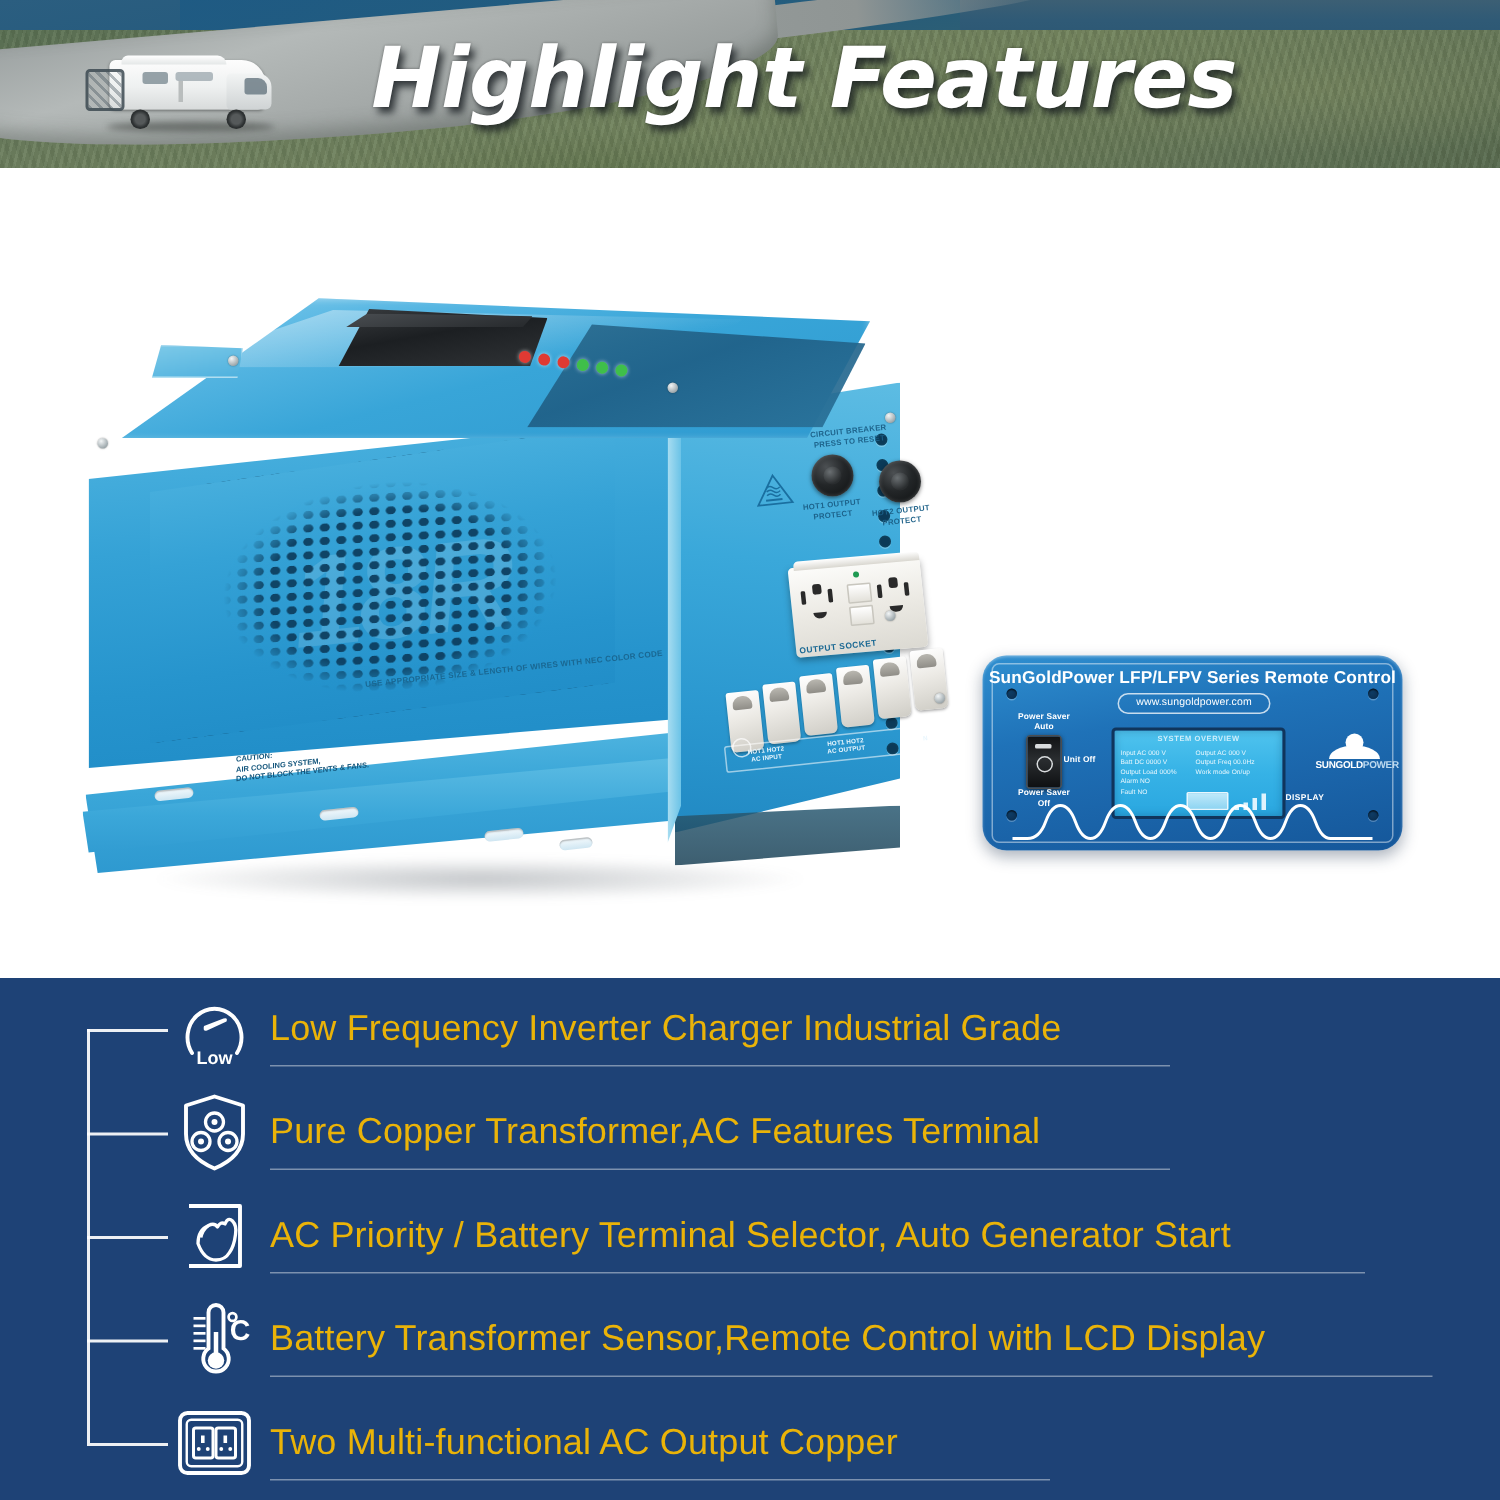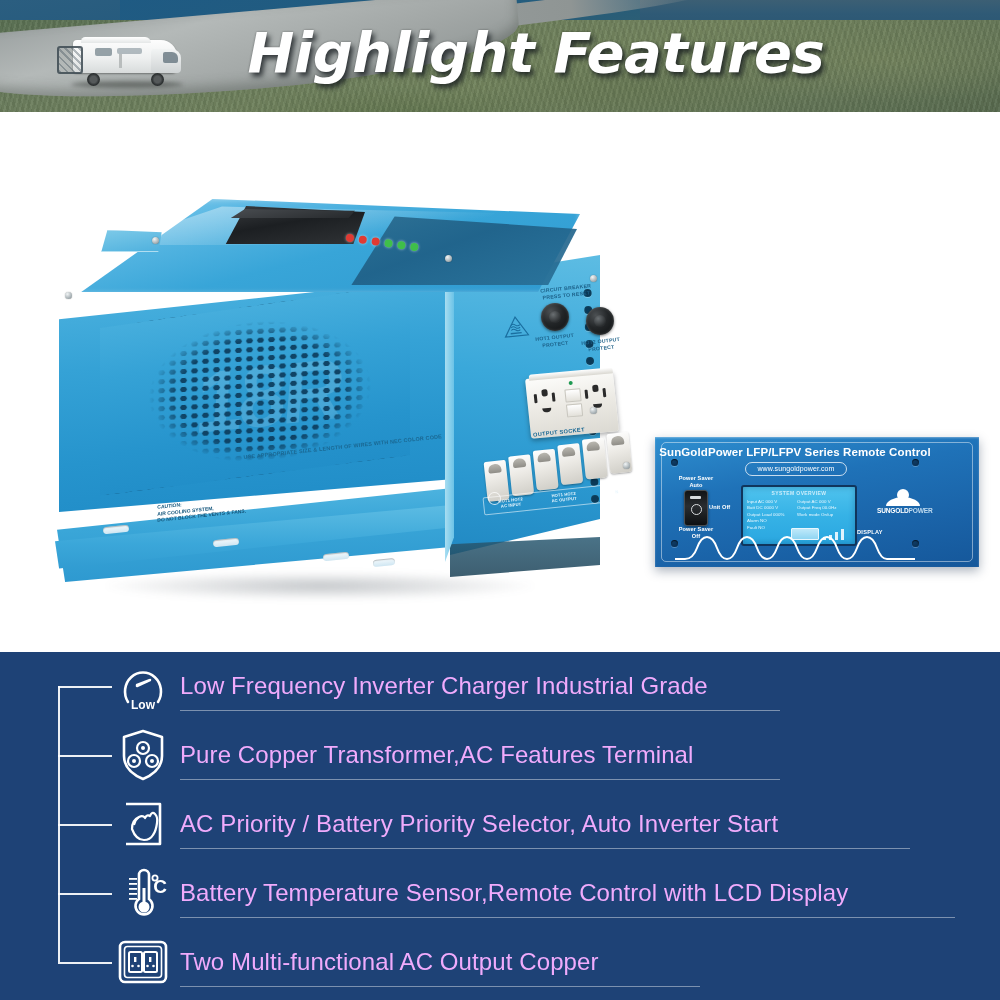--- a/index.html
+++ b/index.html
@@ -316,23 +316,23 @@
     box-shadow:0 0 1px rgba(0,0,0,.5);
   }
   .ghost-logo{
     position:absolute;left:150px;top:145px;width:230px;height:120px;
     color:rgba(255,255,255,.13);font-size:86px;font-weight:bold;font-style:italic;
     transform:rotate(-6deg);letter-spacing:-4px;pointer-events:none;
   }
 
   
   .remote{
-    position:absolute;left:655px;top:325px;width:324px;height:130px;
+    position:absolute;left:655px;top:325px;width:280px;height:130px;
     background:linear-gradient(170deg,#2f8fd0 0%,#1f72b8 35%,#1a63a8 70%,#15579a 100%);
-    border-radius:0;
+    border-radius:16px;
     box-shadow:0 4px 10px rgba(20,40,70,.35), inset 0 1px 2px rgba(255,255,255,.35);
   }
   .remote-inner{
     position:absolute;left:6px;top:5px;right:6px;bottom:5px;
     border:1px solid rgba(255,255,255,.45);border-radius:5px;
   }
   .rc-title{
     position:absolute;left:0;top:9px;width:280px;text-align:center;
     font-size:11.5px;font-weight:bold;color:#ffffff;letter-spacing:.1px;
     white-space:nowrap;
@@ -421,21 +421,21 @@
   .feat-row{
     position:absolute;left:112px;width:880px;height:60px;
     display:flex;align-items:center;
   }
   .feat-icon{
     width:62px;height:58px;flex:0 0 62px;position:relative;
     display:flex;align-items:center;justify-content:center;
   }
   .feat-text-wrap{flex:1;position:relative;padding-left:6px;}
   .feat-text{
-    font-size:24px;color:#f0abfc;letter-spacing:.1px;white-space:nowrap;
+    font-size:24px;color:#eab308;letter-spacing:.1px;white-space:nowrap;
     font-family:"Liberation Sans","DejaVu Sans",sans-serif;
   }
   .feat-underline{
     position:absolute;left:6px;bottom:-11px;height:1.5px;
     background:rgba(255,255,255,.42);
   }
   svg{display:block;}
 </style>
 </head>
 <body>
@@ -698,42 +698,42 @@
 
     <div class="feat-row" style="top:142px;">
       <div class="feat-icon">
         <svg width="50" height="52" viewBox="0 0 50 52">
           <path d="M8 6 L42 6 L42 46 L8 46" fill="none" stroke="#ffffff" stroke-width="2.6" stroke-linejoin="round"></path>
           <path d="M14 31 q0 -9 7 -12 q4 -2 6 1 q2 -4 5 -2 q2 -5 5 -2 q3 3 2 9 q-1 8 -4 12 q-3 5 -9 5 q-8 0 -12 -11 Z" fill="none" stroke="#ffffff" stroke-width="2.2" stroke-linejoin="round"></path>
           <path d="M21 19 q-4 3 -5 8" fill="none" stroke="#ffffff" stroke-width="2"></path>
         </svg>
       </div>
       <div class="feat-text-wrap">
-        <div class="feat-text">AC Priority / Battery Priority Selector, Auto Inverter Start</div>
+        <div class="feat-text">AC Priority / Battery Terminal Selector, Auto Generator Start</div>
         <div class="feat-underline" style="width:730px;"></div>
       </div>
     </div>
 
     <div class="feat-row" style="top:211px;">
       <div class="feat-icon">
         <svg width="52" height="54" viewBox="0 0 52 54">
           <path d="M22 9 a5 5 0 0 1 10 0 L32 33 a8.5 8.5 0 1 1 -10 0 Z" fill="none" stroke="#ffffff" stroke-width="2.6"></path>
           <circle cx="27" cy="41" r="5.5" fill="#ffffff"></circle>
           <rect x="25.5" y="22" width="3" height="18" fill="#ffffff"></rect>
           <rect x="12" y="12" width="8" height="1.8" fill="#ffffff"></rect>
           <rect x="12" y="17" width="8" height="1.8" fill="#ffffff"></rect>
           <rect x="12" y="22" width="8" height="1.8" fill="#ffffff"></rect>
           <rect x="12" y="27" width="8" height="1.8" fill="#ffffff"></rect>
           <rect x="12" y="32" width="8" height="1.8" fill="#ffffff"></rect>
           <circle cx="38" cy="12" r="2.6" fill="none" stroke="#ffffff" stroke-width="1.8"></circle>
           <text x="43" y="27" font-family="Liberation Sans, sans-serif" font-size="19" font-weight="bold" fill="#ffffff" text-anchor="middle">C</text>
         </svg>
       </div>
       <div class="feat-text-wrap">
-        <div class="feat-text">Battery Temperature Sensor,Remote Control with LCD Display</div>
+        <div class="feat-text">Battery Transformer Sensor,Remote Control with LCD Display</div>
         <div class="feat-underline" style="width:775px;"></div>
       </div>
     </div>
 
     <div class="feat-row" style="top:280px;">
       <div class="feat-icon">
         <svg width="54" height="50" viewBox="0 0 54 50">
           <rect x="4" y="5" width="46" height="40" rx="5" fill="none" stroke="#ffffff" stroke-width="2.6"></rect>
           <rect x="8.5" y="9.5" width="37" height="31" rx="3" fill="none" stroke="#ffffff" stroke-width="1.6"></rect>
           <rect x="13" y="15" width="13" height="20" rx="1.5" fill="none" stroke="#ffffff" stroke-width="2"></rect>

